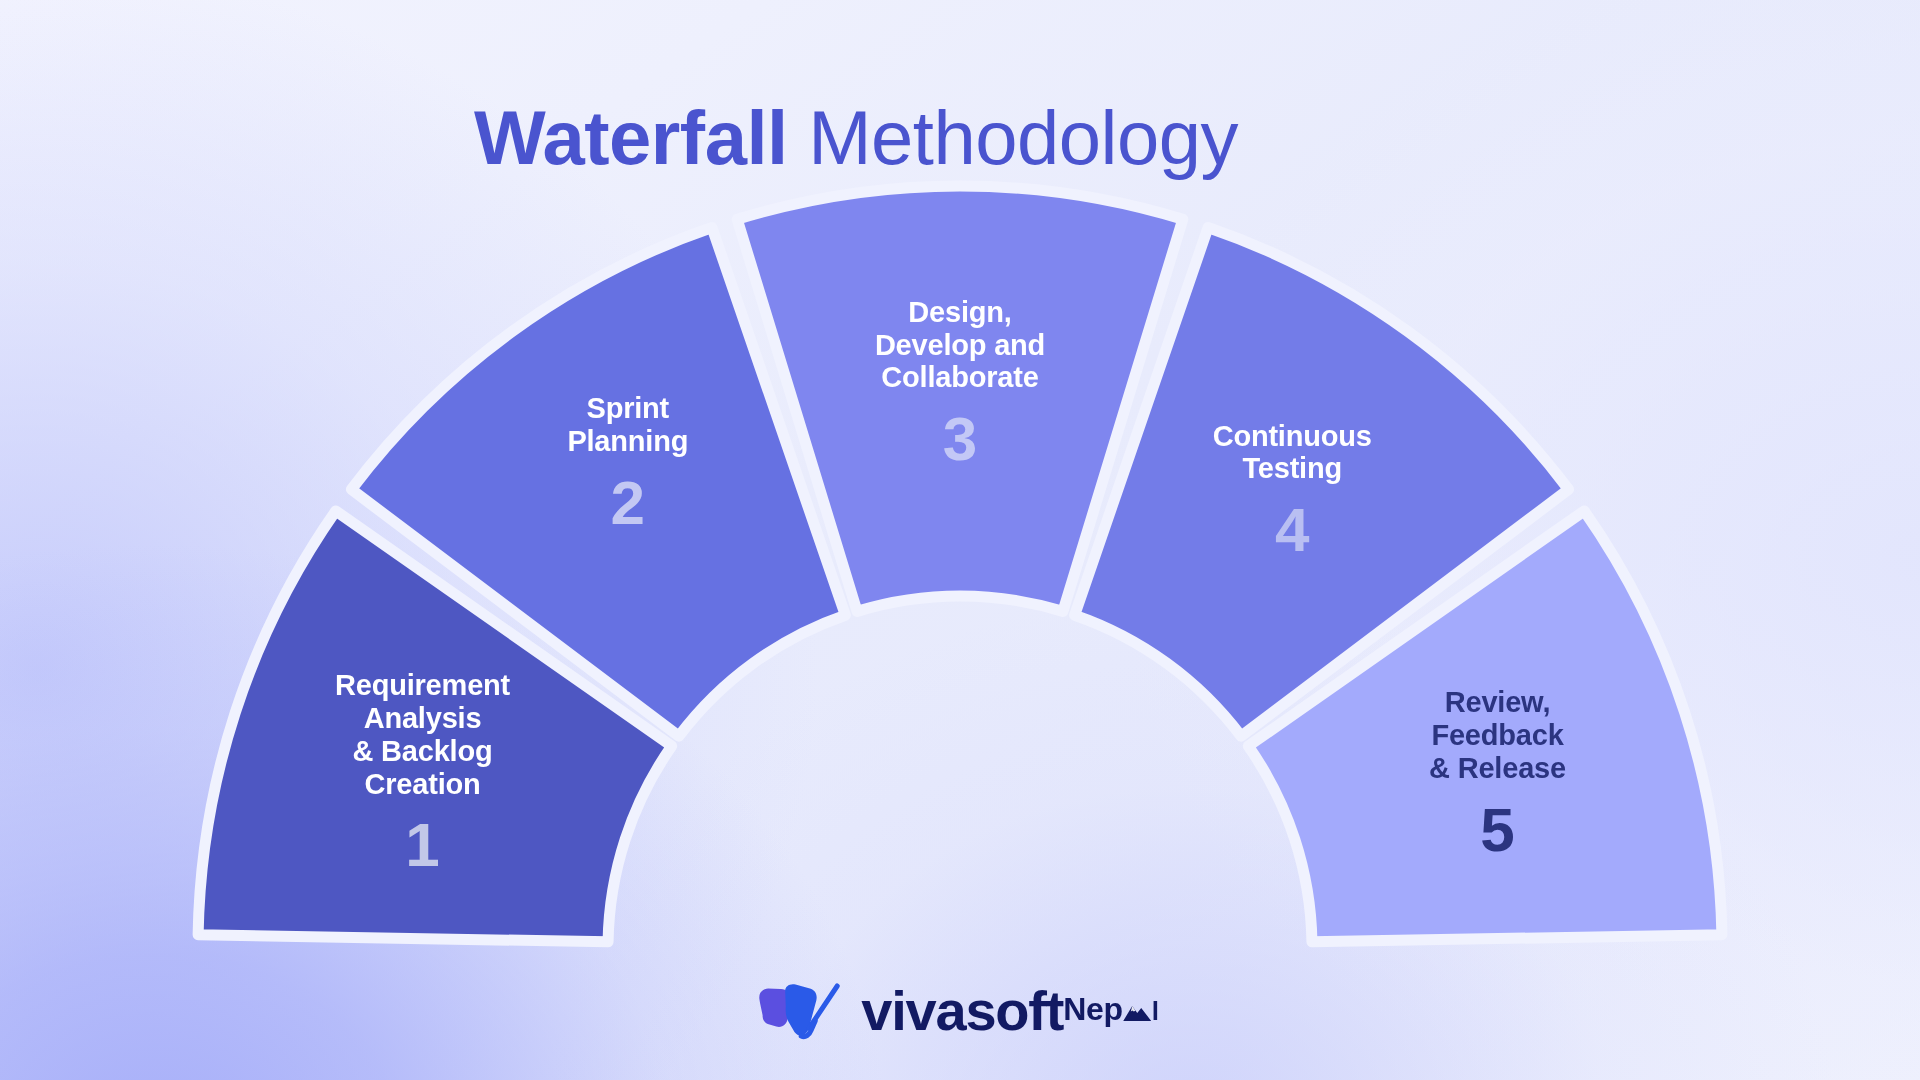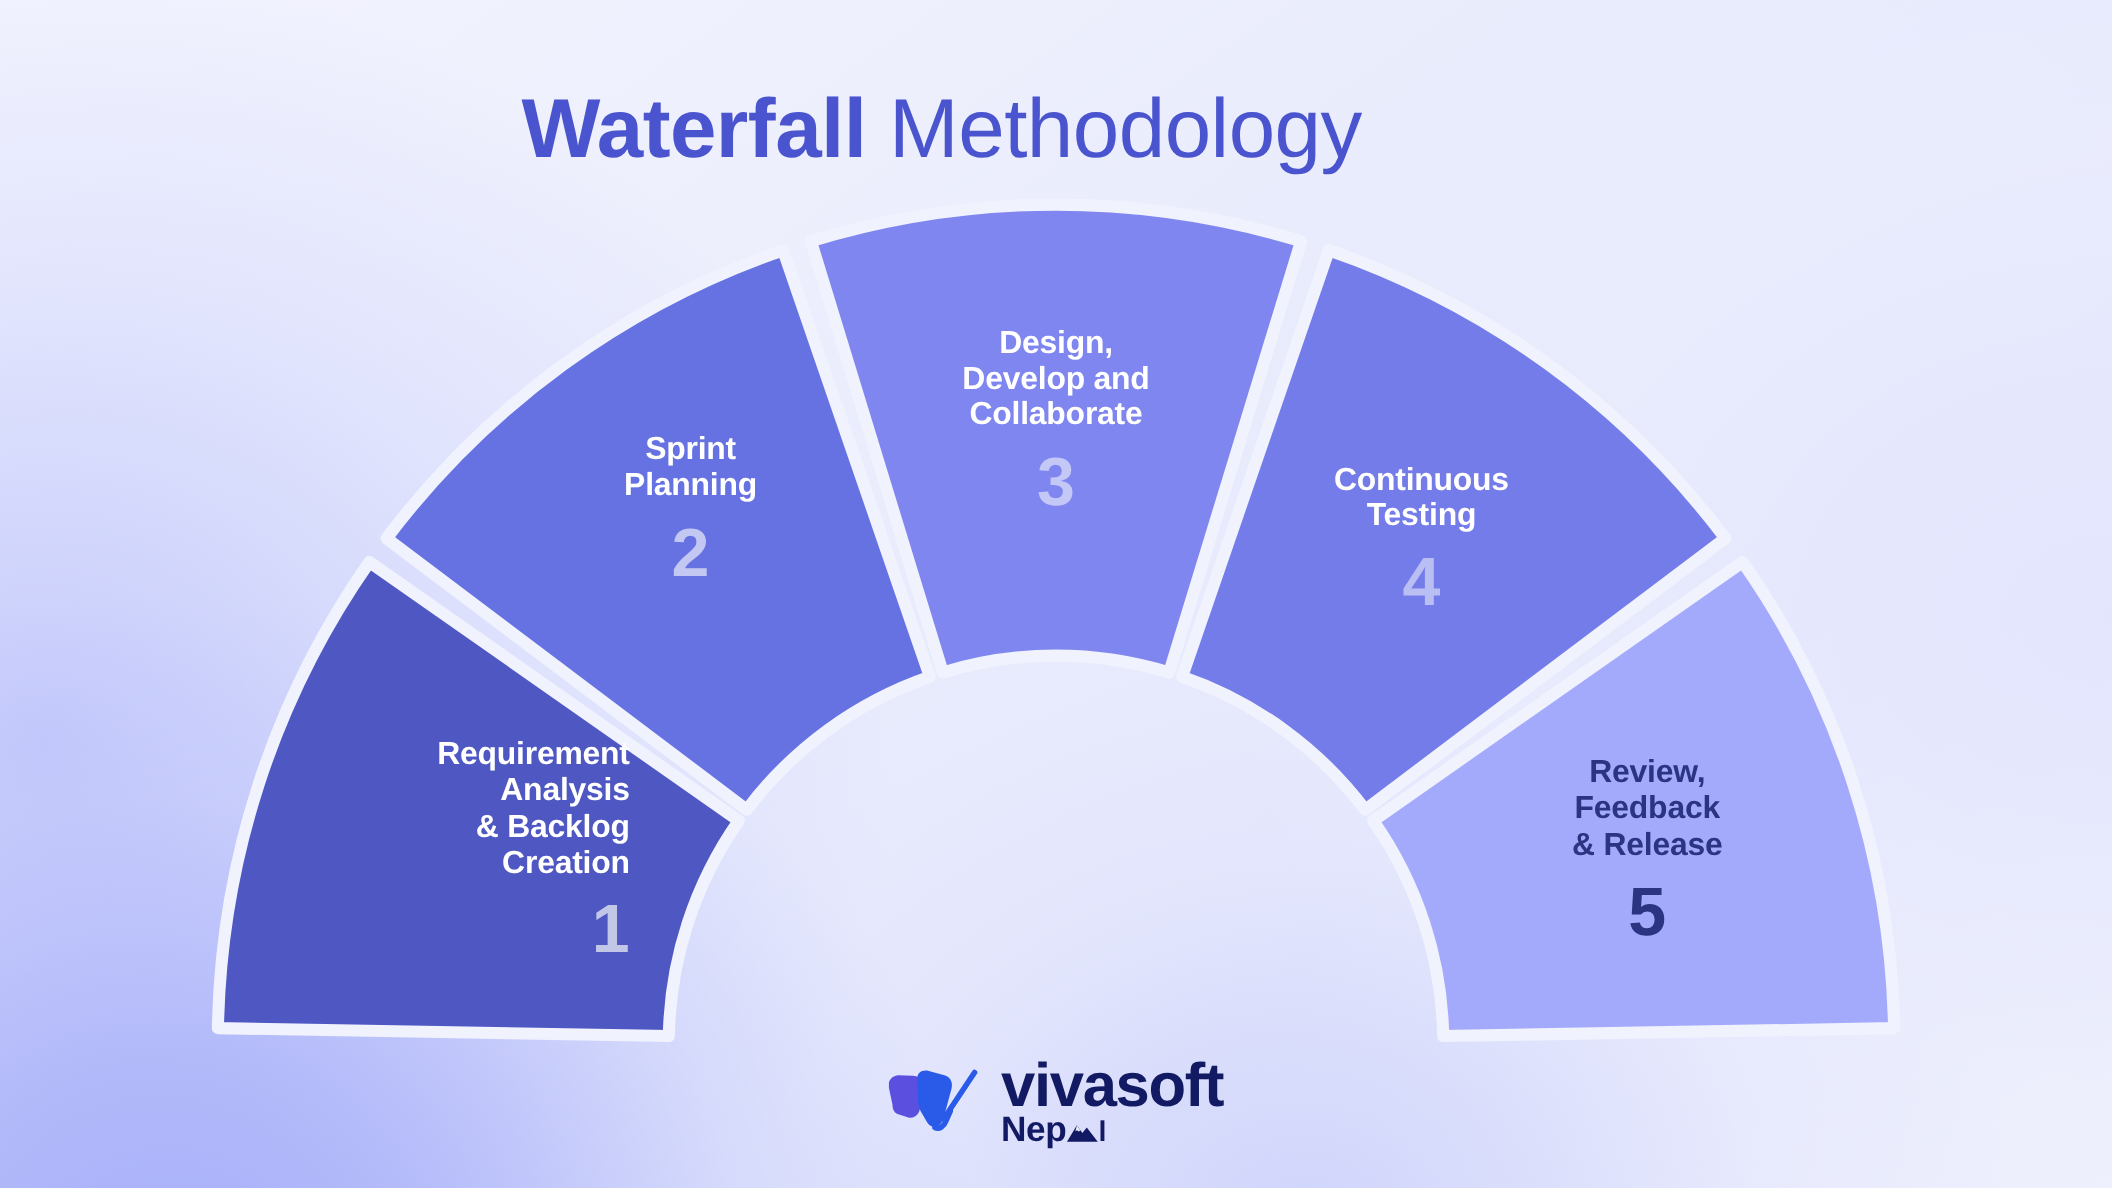--- a/index.html
+++ b/index.html
@@ -24,21 +24,21 @@
       radial-gradient(ellipse 900px 760px at 8% 108%, #a5adf9 0%, rgba(165,173,249,0.72) 28%, rgba(180,187,250,0.30) 58%, rgba(200,205,252,0.0) 82%),
       radial-gradient(ellipse 1000px 900px at 2% 62%, rgba(190,196,251,0.85) 0%, rgba(205,210,252,0.40) 45%, rgba(225,229,253,0.0) 78%),
       radial-gradient(ellipse 760px 620px at 62% 104%, rgba(186,192,250,0.55) 0%, rgba(214,218,252,0.18) 55%, rgba(236,238,253,0.0) 85%),
       radial-gradient(ellipse 900px 700px at 100% 52%, rgba(226,229,253,0.9) 0%, rgba(236,238,254,0.35) 60%, rgba(240,242,254,0.0) 90%),
       linear-gradient(145deg, #f2f3fe 0%, #eef0fd 22%, #e8ebfc 48%, #e6e9fc 70%, #eef0fd 100%);
   }
 
   
   #title-block {
     position: absolute;
-    top: 80px;
+    top: 100px;
     left: 0;
     width: 1712px;
     text-align: center;
     line-height: 1;
     white-space: nowrap;
     z-index: 5;
   }
   .title-strong {
     font-size: 76px;
     font-weight: 700;
@@ -103,22 +103,22 @@
     display: flex;
     align-items: center;
     gap: 16px;
     z-index: 6;
   }
   #logo-mark {
     display: block;
   }
   #logo-text-group {
     display: flex;
-    flex-direction: column;
-    align-items: flex-start;
+    flex-direction: row;
+    align-items: center;
     line-height: 1;
   }
   #logo-word {
     font-size: 56px;
     font-weight: 700;
     color: #121a63;
     letter-spacing: -1.2px;
   }
   #logo-sub-row {
     display: flex;
@@ -151,21 +151,21 @@
   <svg id="arc-svg" width="1920" height="1080" viewBox="0 0 1920 1080">
     <g id="seg-group">
         <path d="M 198.12 934.70 A 762 762 0 0 1 335.81 510.93 L 671.66 746.10 A 352 352 0 0 0 608.05 941.86 Z" fill="#4e57c2" class="seg-path"></path>
         <path d="M 351.44 489.42 A 762 762 0 0 1 711.92 227.51 L 845.40 615.18 A 352 352 0 0 0 678.88 736.16 Z" fill="#6671e2" class="seg-path"></path>
         <path d="M 737.21 219.30 A 762 762 0 0 1 1182.79 219.30 L 1062.91 611.38 A 352 352 0 0 0 857.09 611.38 Z" fill="#7f86ef" class="seg-path"></path>
         <path d="M 1208.08 227.51 A 762 762 0 0 1 1568.56 489.42 L 1241.12 736.16 A 352 352 0 0 0 1074.60 615.18 Z" fill="#737ce8" class="seg-path"></path>
         <path d="M 1584.19 510.93 A 762 762 0 0 1 1721.88 934.70 L 1311.95 941.86 A 352 352 0 0 0 1248.34 746.10 Z" fill="#a3aafc" class="seg-path"></path>
       </g>
   </svg>
   <div id="label-layer">
-      <div class="seg-label" style="left: 422.5px; top: 773.3px; color: rgb(255, 255, 255); width: 300px; text-align: right;">
+      <div class="seg-label" style="left: 422.5px; top: 773.3px; color: rgb(255, 255, 255); width: 300px;">
         <div class="seg-title">Requirement
 Analysis
 &amp; Backlog
 Creation</div>
         <div class="seg-num" style="color: rgb(194, 199, 232);">1</div>
       </div>
       <div class="seg-label" style="left: 627.8px; top: 463px; color: rgb(255, 255, 255); width: 300px;">
         <div class="seg-title">Sprint
 Planning</div>
         <div class="seg-num" style="color: rgb(195, 200, 243);">2</div>

